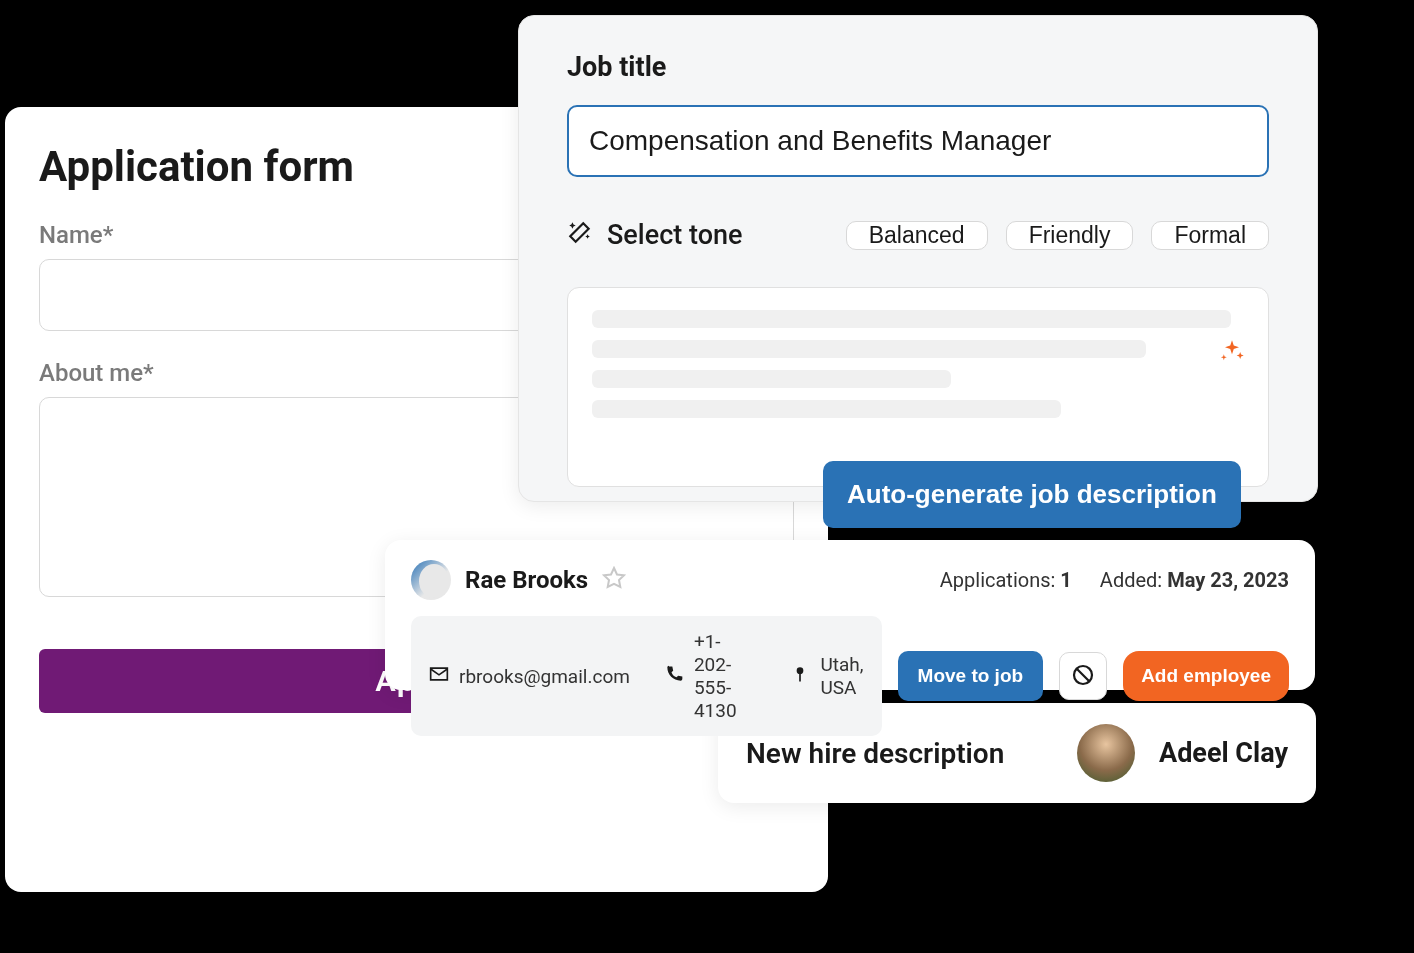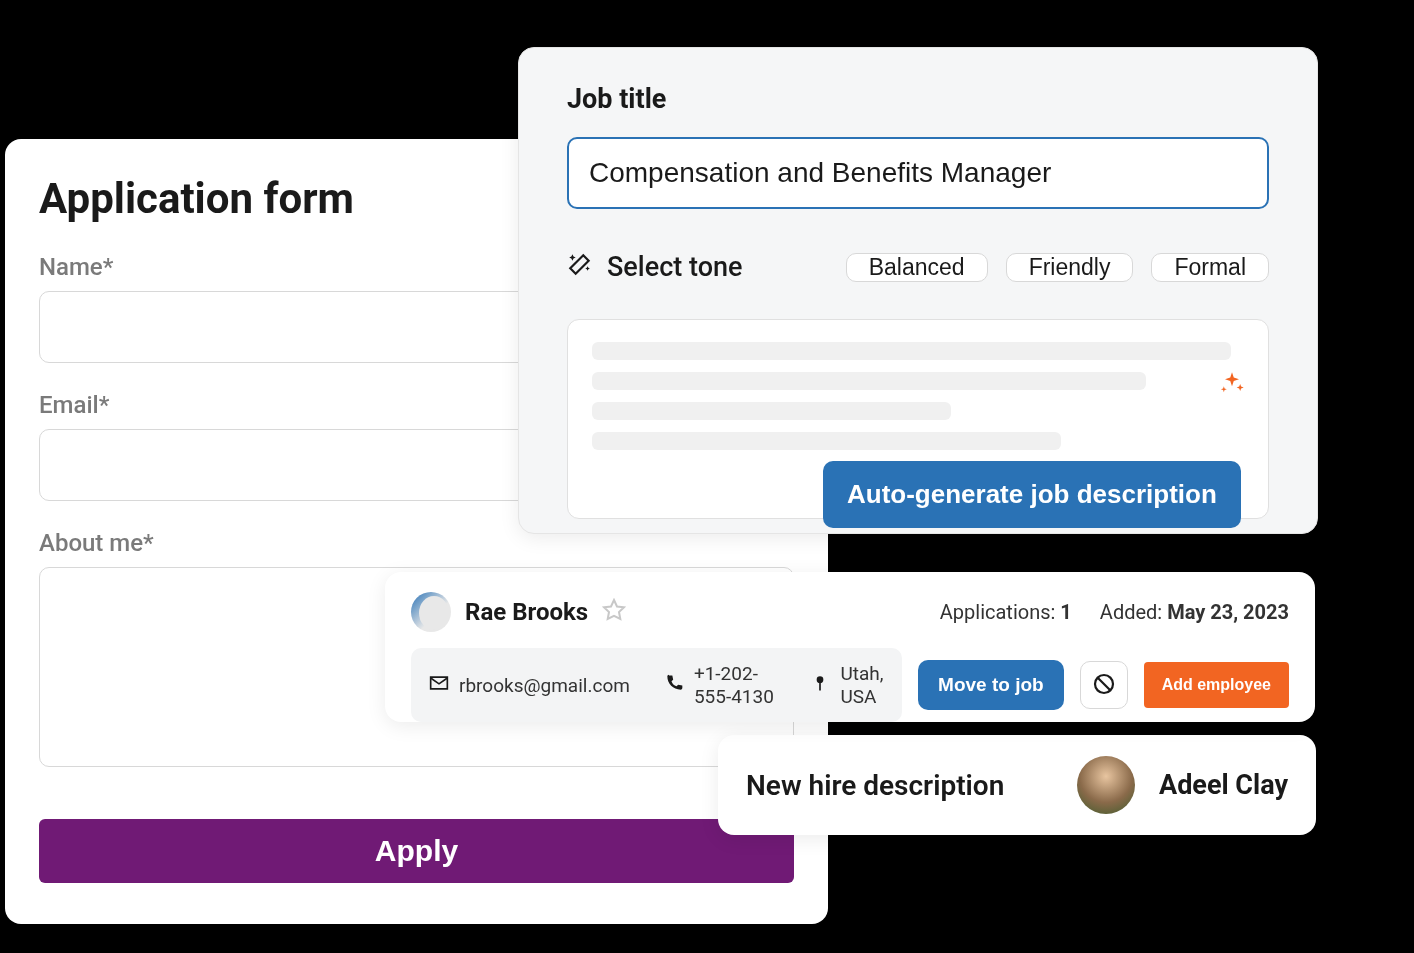--- a/index.html
+++ b/index.html
@@ -9,21 +9,20 @@
     width: 1414px;
     height: 953px;
     position: relative;
     overflow: hidden;
   }
   .card {
     background: #fff;
     border-radius: 16px;
     position: absolute;
     box-shadow: 0 4px 20px rgba(0,0,0,0.08);
-    margin-top: 32px;
   }
 
   
   .app-form {
     left: 5px;
     top: 107px;
     width: 823px;
     height: 785px;
     padding: 35px 34px;
   }
@@ -239,23 +238,23 @@
     height: 48px;
     cursor: pointer;
     display: flex;
     align-items: center;
     justify-content: center;
   }
   .addemp-btn {
     background: #f26522;
     color: #fff;
     border: none;
-    border-radius: 4px;
+    border-radius: 16px;
     padding: 14px 18px;
-    font-size: 16px;
+    font-size: 19px;
     font-weight: 600;
     cursor: pointer;
   }
 
   
   .orient-card {
     left: 718px;
     top: 703px;
     width: 598px;
     height: 100px;
@@ -286,24 +285,20 @@
 <body>
 
 <div class="card app-form">
   <h1>Application form</h1>
 
   <div class="field-block">
     <label class="field-label">Name*</label>
     <input class="text-input" type="text" style="">
   </div>
 
-  <div class="field-block">
-    <label class="field-label">Email*</label>
-    <input class="text-input" type="text" style="">
-  </div>
 
   <div class="field-block">
     <label class="field-label">About me*</label>
     <textarea class="textarea-input" style=""></textarea>
   </div>
 
   <button class="apply-btn">Apply</button>
 </div>
 
 <div class="card job-card">

